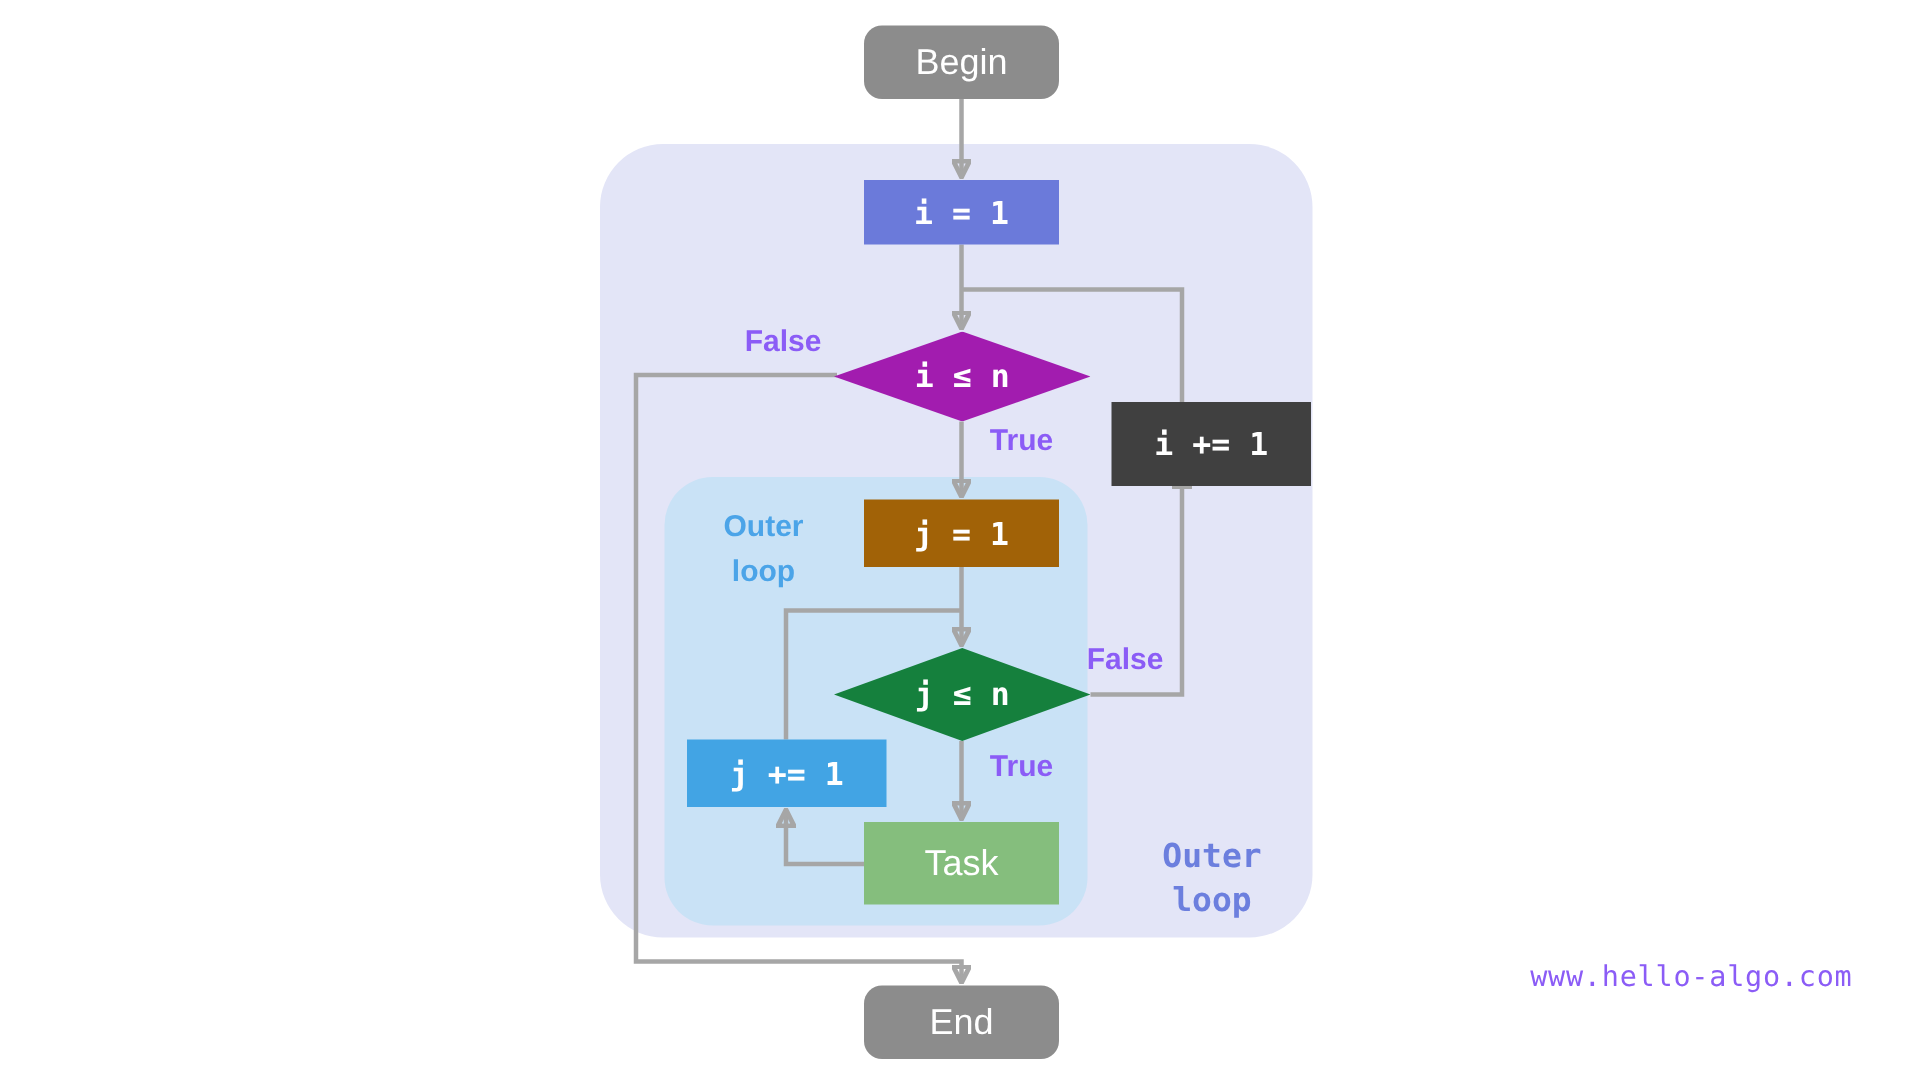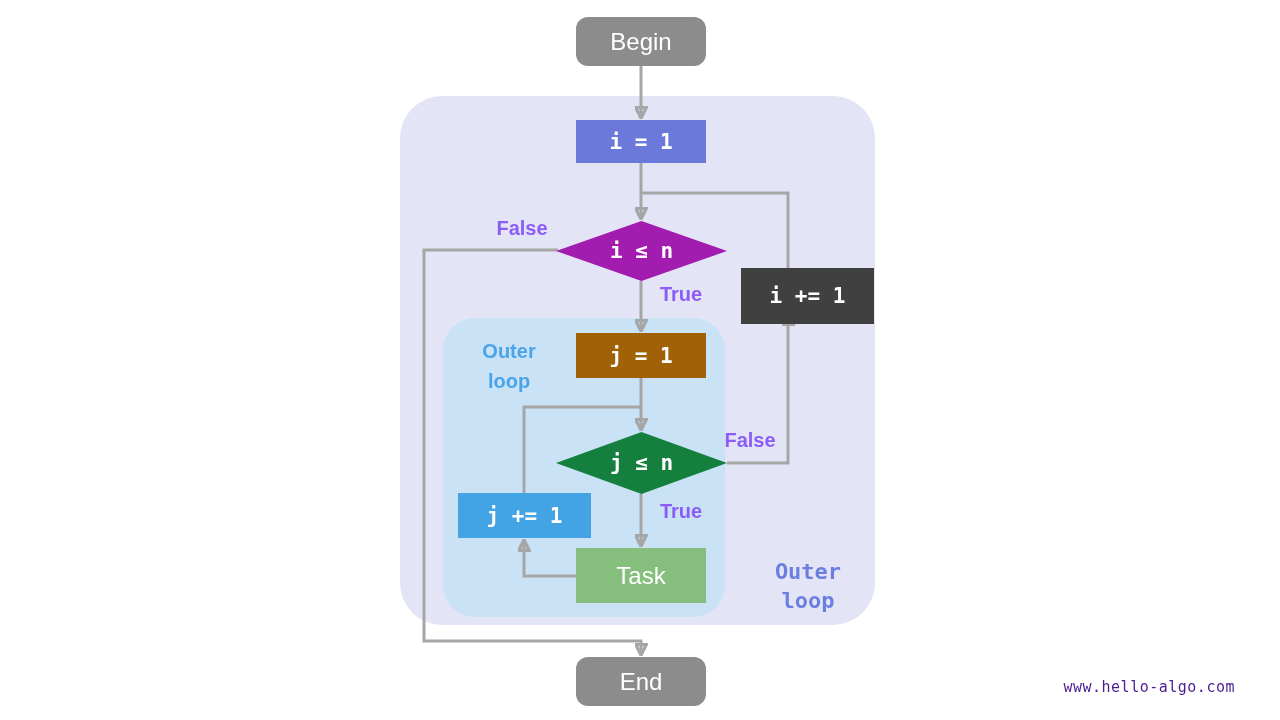--- a/index.html
+++ b/index.html
@@ -89,24 +89,24 @@
   .region-label.outer-lbl {
     left: 748px; top: 557px;
     width: 120px;
     font-family: "DejaVu Sans Mono", monospace;
     font-size: 22px;
     line-height: 29px;
     color: #6C7FDE;
   }
   .watermark {
     position: absolute;
-    right: 45px; top: 678px;
+    right: 45px; top: 640px;
     font-family: "DejaVu Sans Mono", monospace;
-    font-size: 15px;
-    color: #4c1d95;
+    font-size: 19px;
+    color: #8b5cf6;
     letter-spacing: 0.5px;
   }
 </style>
 </head>
 <body>
 
 <div class="canvas">
 
   <div class="region outer" style="background-color: rgb(227, 229, 247);"></div>
   <div class="region inner" style="background-color: rgb(201, 226, 246);"></div>

